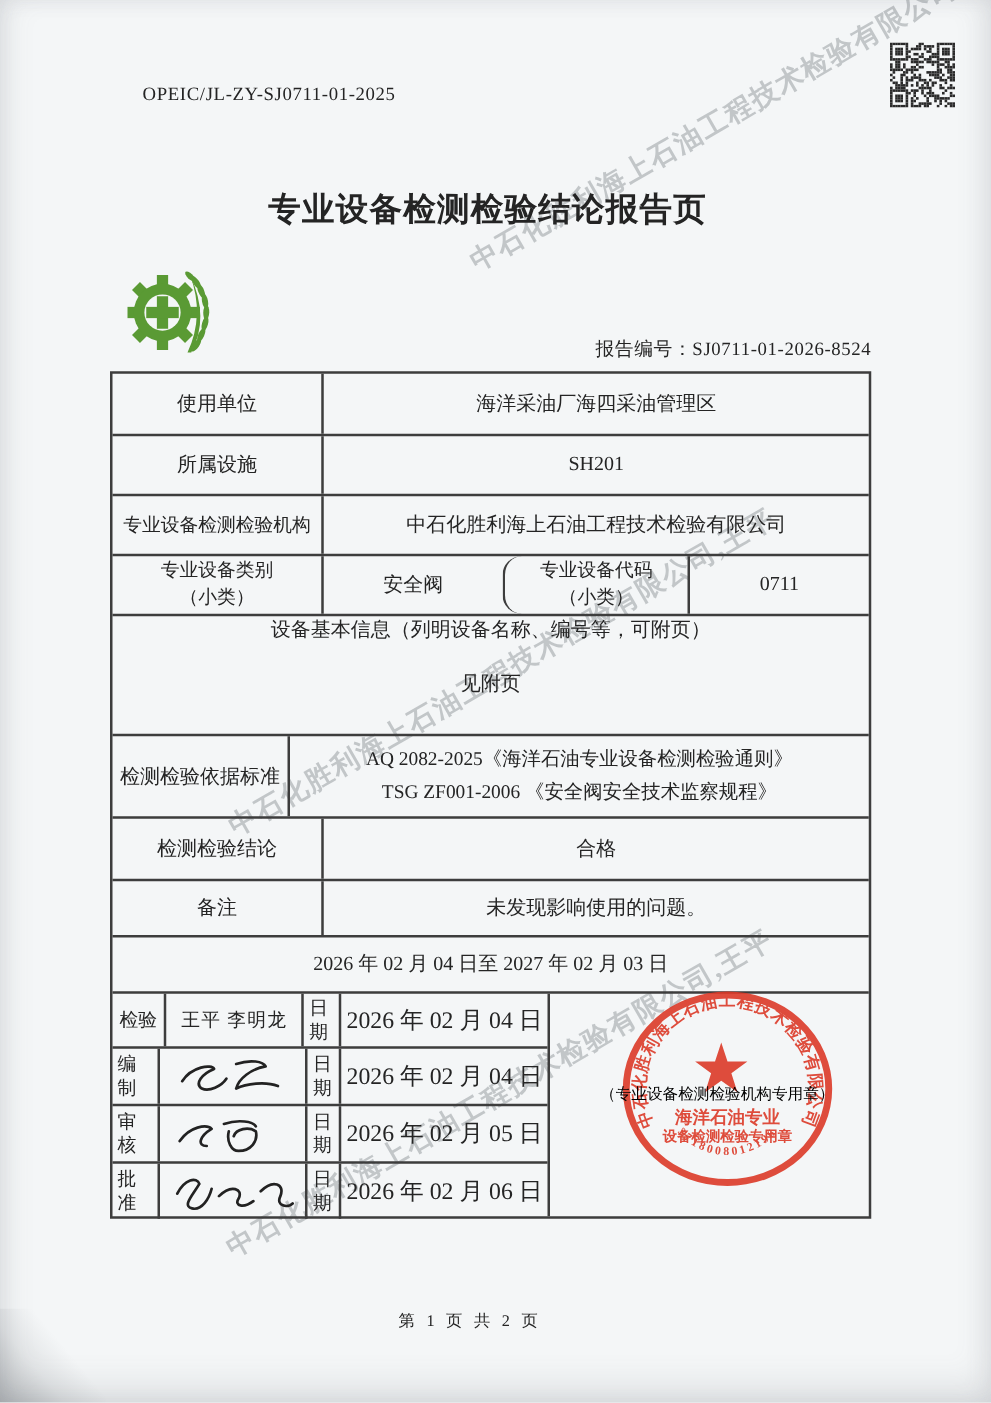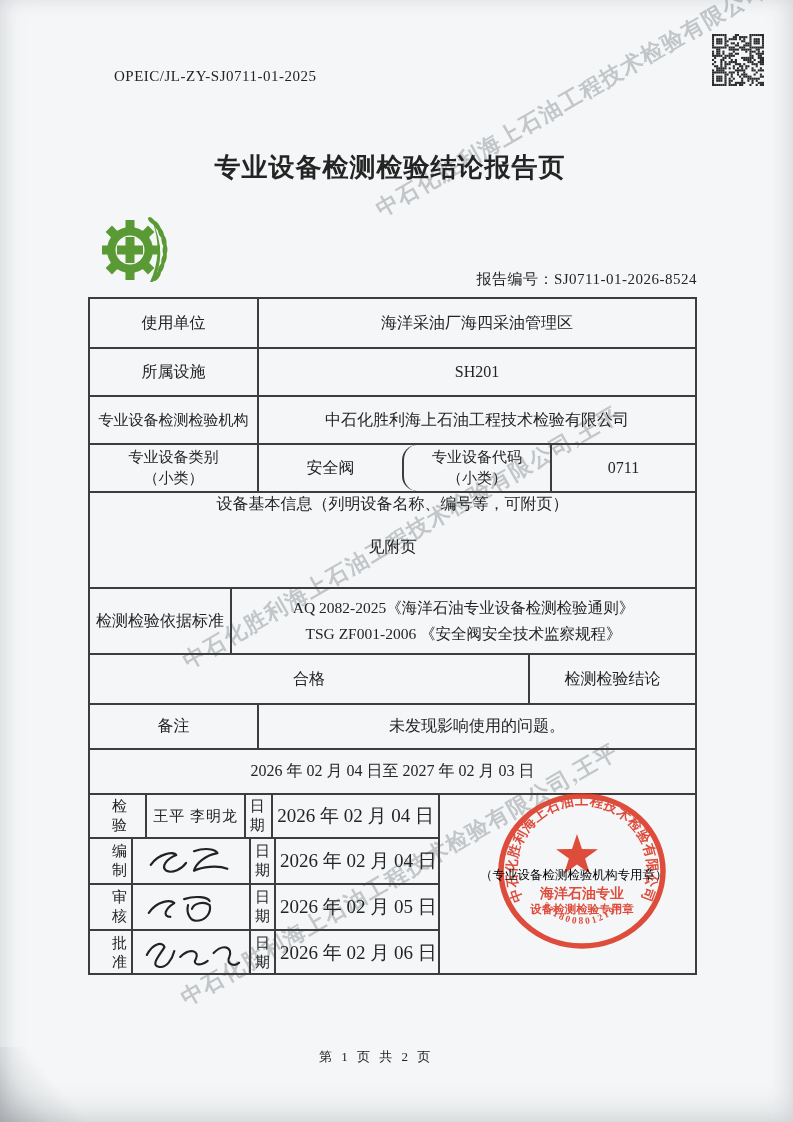--- a/index.html
+++ b/index.html
@@ -38,21 +38,21 @@
   .td:first-child{border-left:none;}
   .grow{flex:1 1 auto;}
   .two-line{flex-direction:column;line-height:21px;font-size:15px;justify-content:center;border-radius:15px;}
   .col{flex-direction:column;}
   .info-row{flex-direction:column;justify-content:flex-start;padding-top:1px;}
   .info-head{font-size:16px;}
   .info-val{margin-top:22px;font-size:16px;}
   .std-lines{line-height:26px;font-size:15.5px;}
   .sign-block{height:180px;}
   .sign-left{width:348px;display:flex;flex-direction:column;}
-  .sign-row{display:flex;flex:1 1 0;border-top:2px solid #3d3d3d;box-sizing:border-box;padding-left:18px;}
+  .sign-row{display:flex;flex:1 1 0;border-top:2px solid #3d3d3d;box-sizing:border-box;}
   .sign-row:first-child{border-top:none;}
   .sign-label{width:45px;font-size:15px;}
   .sign-name{width:121px;font-size:15px;letter-spacing:1px;}
   .sign-datelabel{width:32px;font-size:15px;}
   .sign-date{flex:1 1 auto;font-size:19px;white-space:nowrap;}
   .stamp-cell{flex:1 1 auto;border-left:2px solid #3d3d3d;box-sizing:border-box;position:relative;}
   .sig-svg{width:108px;height:40px;}
   .sig-svg path{stroke:#222;stroke-width:2.2;fill:none;stroke-linecap:round;stroke-linejoin:round;}
   
   .stamp{position:absolute;left:495px;top:786px;width:175px;height:170px;opacity:.9;pointer-events:none;}
@@ -489,22 +489,22 @@
 
     <div class="tr" style="height:66px">
       <div class="td" style="width:140px">检测检验依据标准</div>
       <div class="td grow col std-lines">
         <div>AQ 2082-2025《海洋石油专业设备检测检验通则》</div>
         <div>TSG ZF001-2006 《安全阀安全技术监察规程》</div>
       </div>
     </div>
 
     <div class="tr" style="height:50px">
+      <div class="td" style="width:167px">检测检验结论</div>
       <div class="td grow">合格</div>
-      <div class="td" style="width:167px">检测检验结论</div>
     </div>
 
     <div class="tr" style="height:45px">
       <div class="td" style="width:167px">备注</div>
       <div class="td grow">未发现影响使用的问题。</div>
     </div>
 
     <div class="tr" style="height:45px">
       <div class="td grow">2026 年 02 月 04 日至 2027 年 02 月 03 日</div>
     </div>

